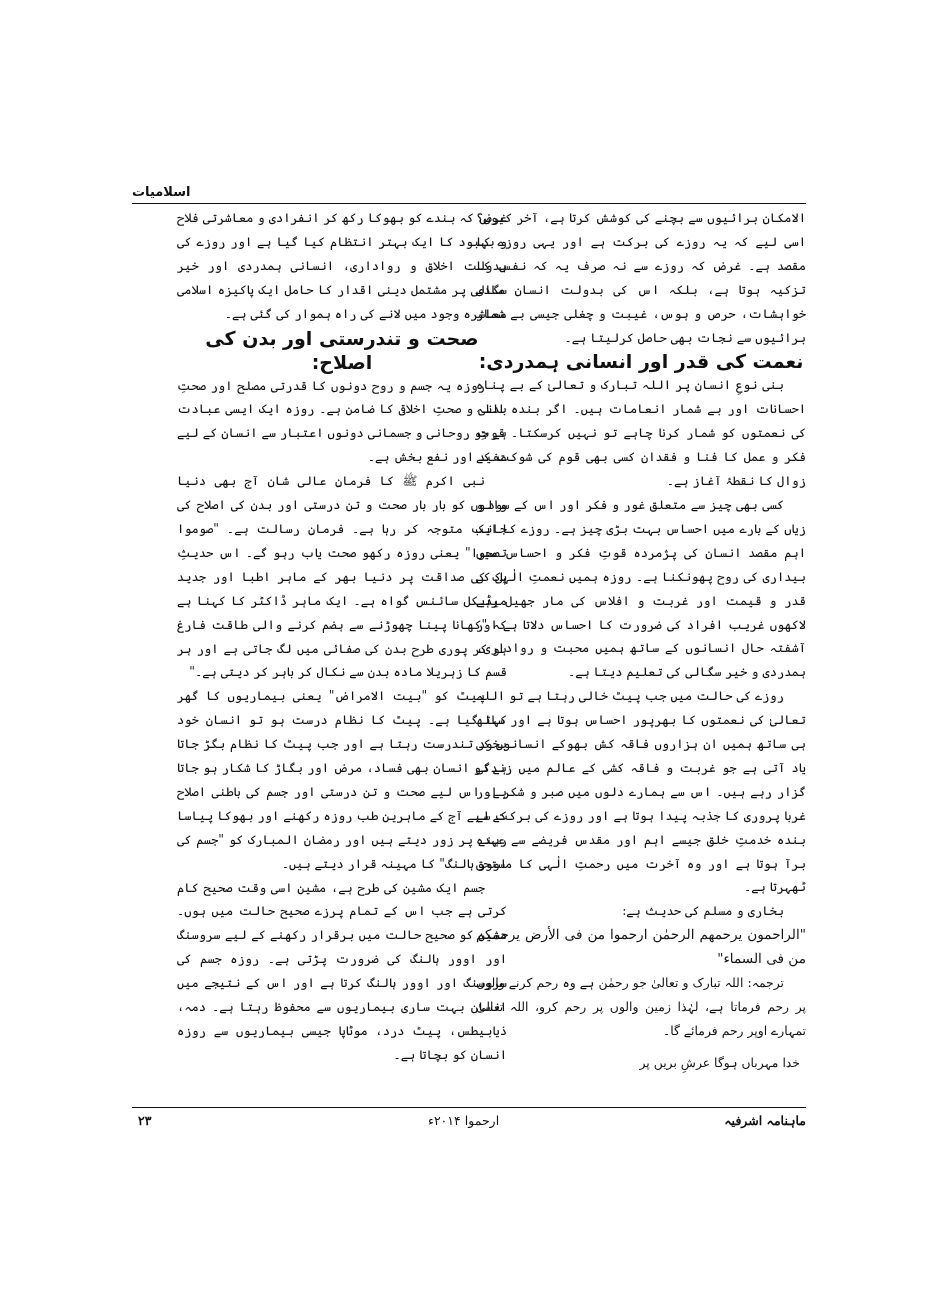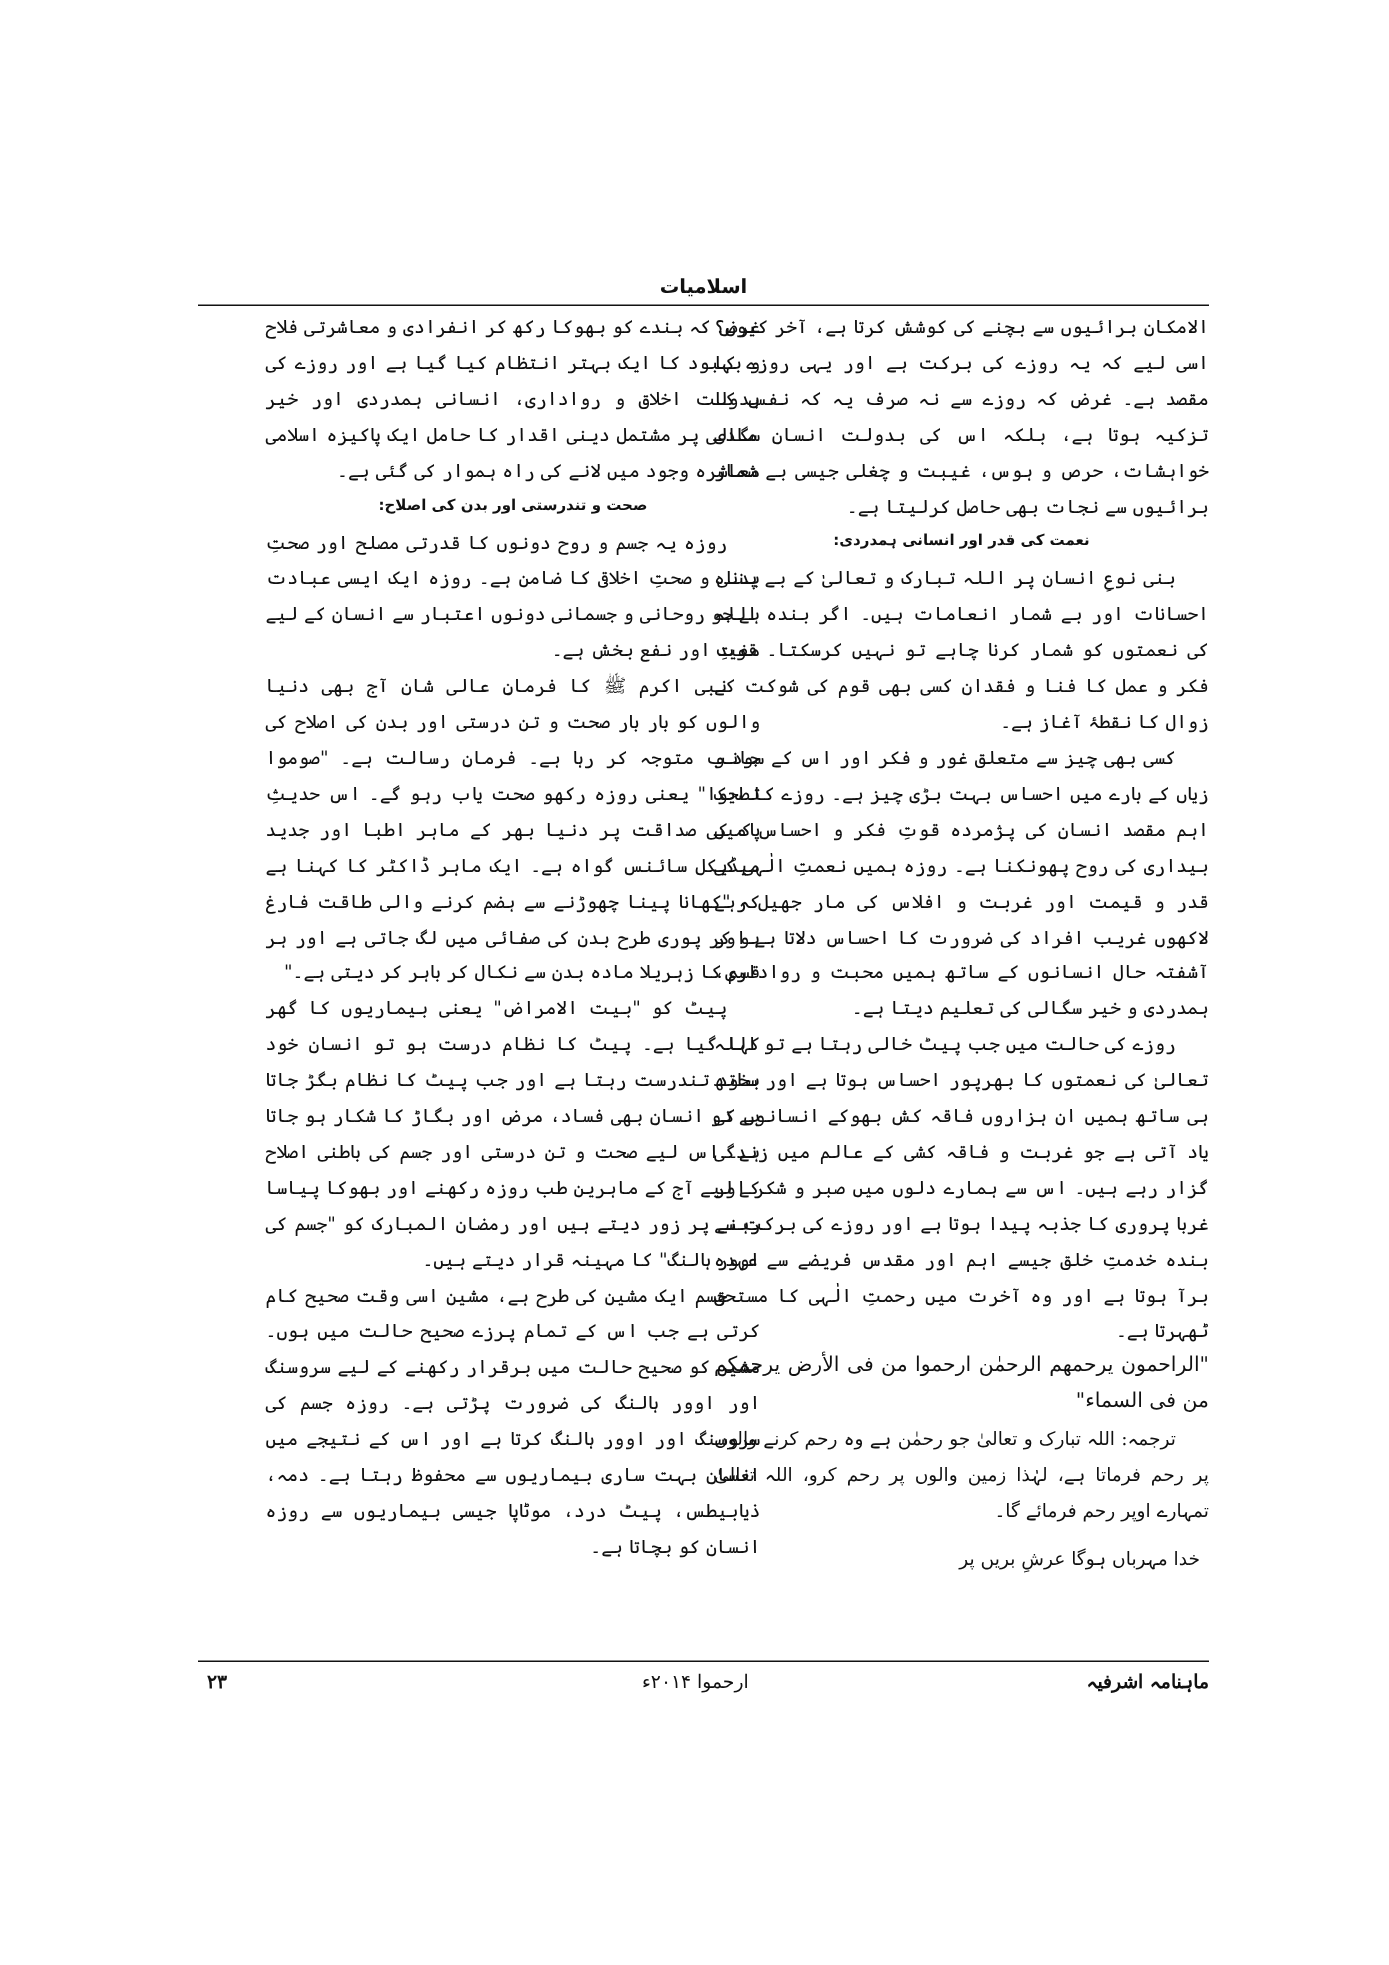--- a/index.html
+++ b/index.html
@@ -1,28 +1,28 @@
 <!DOCTYPE html>
 <html><head>
 <meta charset="utf-8">
 <style>
   html, body { margin:0; padding:0; background:#ffffff; }
   body { width:926px; height:1310px; position:relative; overflow:hidden;
          font-family:"DejaVu Sans", sans-serif; color:#111; }
   .page { position:absolute; left:132px; top:0; width:674px; height:1310px; }
-  .running-head { position:absolute; top:184px; left:0; width:674px; text-align:center;
+  .running-head { position:absolute; top:184px; left:0; width:674px; 
                   font-weight:bold; font-size:13px; line-height:16px; }
   .top-rule { position:absolute; top:203px; left:0; width:674px; border-top:1.5px solid #111; }
   .col { position:absolute; top:206px; width:330px; direction:rtl; text-align:justify;
          font-family:"DejaVu Serif", serif; font-size:12.4px; line-height:23.9px;margin-left:45px; }
   .col-right { right:0; }
   .col-left { left:0; }
   .col p { margin:0; }
   .col p.indent { text-indent:22px; }
-  .col h2 { margin:0; font-family:"DejaVu Sans", sans-serif; font-weight:bold; font-size:10px;
+  .col h2 { margin:0; font-family:"DejaVu Sans", sans-serif; font-weight:bold; font-size:19px;
             text-align:center; line-height:24px; }
   .col .quote { font-family:"DejaVu Serif", serif; font-size:13.6px; }
   .couplet { display:flex; justify-content:space-between; direction:rtl; padding:0 6px 0 40px; margin-top:8px; }
   .bottom-rule { position:absolute; top:1107px; left:0; width:674px; border-top:1.5px solid #111; }
   .footer { position:absolute; top:1111px; left:0; width:674px; height:22px; font-size:12.5px;
             font-family:"DejaVu Serif", serif; }
   .footer .mag { position:absolute; right:0; top:2px; font-weight:bold; direction:rtl; }
   .footer .date { position:absolute; left:296px; top:2px; direction:rtl; }
   .footer .pnum { position:absolute; left:6px; top:2px; font-weight:bold; }
 </style>
@@ -32,20 +32,21 @@
 <div class="page">
   <div class="running-head">اسلامیات</div>
   <div class="top-rule"></div>
 
   <div class="col col-right">
     <p>الامکان برائیوں سے بچنے کی کوشش کرتا ہے، آخر کیوں؟ اسی لیے کہ یہ روزے کی برکت ہے اور یہی روزے کا مقصد ہے۔ غرض کہ روزے سے نہ صرف یہ کہ نفس کا تزکیہ ہوتا ہے، بلکہ اس کی بدولت انسان مادی خواہشات، حرص و ہوس، غیبت و چغلی جیسی بے شمار برائیوں سے نجات بھی حاصل کرلیتا ہے۔</p>
     <h2>نعمت کی قدر اور انسانی ہمدردی:</h2>
     <p class="indent">بنی نوعِ انسان پر اللہ تبارک و تعالیٰ کے بے پناہ احسانات اور بے شمار انعامات ہیں۔ اگر بندہ اللہ کی نعمتوں کو شمار کرنا چاہے تو نہیں کرسکتا۔ قوتِ فکر و عمل کا فنا و فقدان کسی بھی قوم کی شوکت کے زوال کا نقطۂ آغاز ہے۔</p>
     <p class="indent">کسی بھی چیز سے متعلق غور و فکر اور اس کے سود و زیاں کے بارے میں احساس بہت بڑی چیز ہے۔ روزے کا ایک اہم مقصد انسان کی پژمردہ قوتِ فکر و احساس میں بیداری کی روح پھونکنا ہے۔ روزہ ہمیں نعمتِ الٰہی کی قدر و قیمت اور غربت و افلاس کی مار جھیل رہے لاکھوں غریب افراد کی ضرورت کا احساس دلاتا ہے اور آشفتہ حال انسانوں کے ساتھ ہمیں محبت و رواداری، ہمدردی و خیر سگالی کی تعلیم دیتا ہے۔</p>
     <p class="indent">روزے کی حالت میں جب پیٹ خالی رہتا ہے تو اللہ تعالیٰ کی نعمتوں کا بھرپور احساس ہوتا ہے اور ساتھ ہی ساتھ ہمیں ان ہزاروں فاقہ کش بھوکے انسانوں کی یاد آتی ہے جو غربت و فاقہ کشی کے عالم میں زندگی گزار رہے ہیں۔ اس سے ہمارے دلوں میں صبر و شکر اور غربا پروری کا جذبہ پیدا ہوتا ہے اور روزے کی برکت سے بندہ خدمتِ خلق جیسے اہم اور مقدس فریضے سے عہدہ برآ ہوتا ہے اور وہ آخرت میں رحمتِ الٰہی کا مستحق ٹھہرتا ہے۔</p>
+    <p class="indent">بخاری و مسلم کی حدیث ہے:</p>
     <p class="quote">"الراحمون یرحمھم الرحمٰن ارحموا من فی الأرض یرحمکم من فی السماء"</p>
     <p class="indent">ترجمہ: اللہ تبارک و تعالیٰ جو رحمٰن ہے وہ رحم کرنے والوں پر رحم فرماتا ہے، لہٰذا زمین والوں پر رحم کرو، اللہ تعالیٰ تمہارے اوپر رحم فرمائے گا۔</p>
     <div class="couplet">
       <span>خدا مہرباں ہوگا عرشِ بریں پر</span>
     </div>
   </div>
 
   <div class="col col-left">
     <p>غرض کہ بندے کو بھوکا رکھ کر انفرادی و معاشرتی فلاح و بہبود کا ایک بہتر انتظام کیا گیا ہے اور روزے کی بدولت اخلاق و رواداری، انسانی ہمدردی اور خیر سگالی پر مشتمل دینی اقدار کا حامل ایک پاکیزہ اسلامی معاشرہ وجود میں لانے کی راہ ہموار کی گئی ہے۔</p>
     <h2>صحت و تندرستی اور بدن کی اصلاح:</h2>

